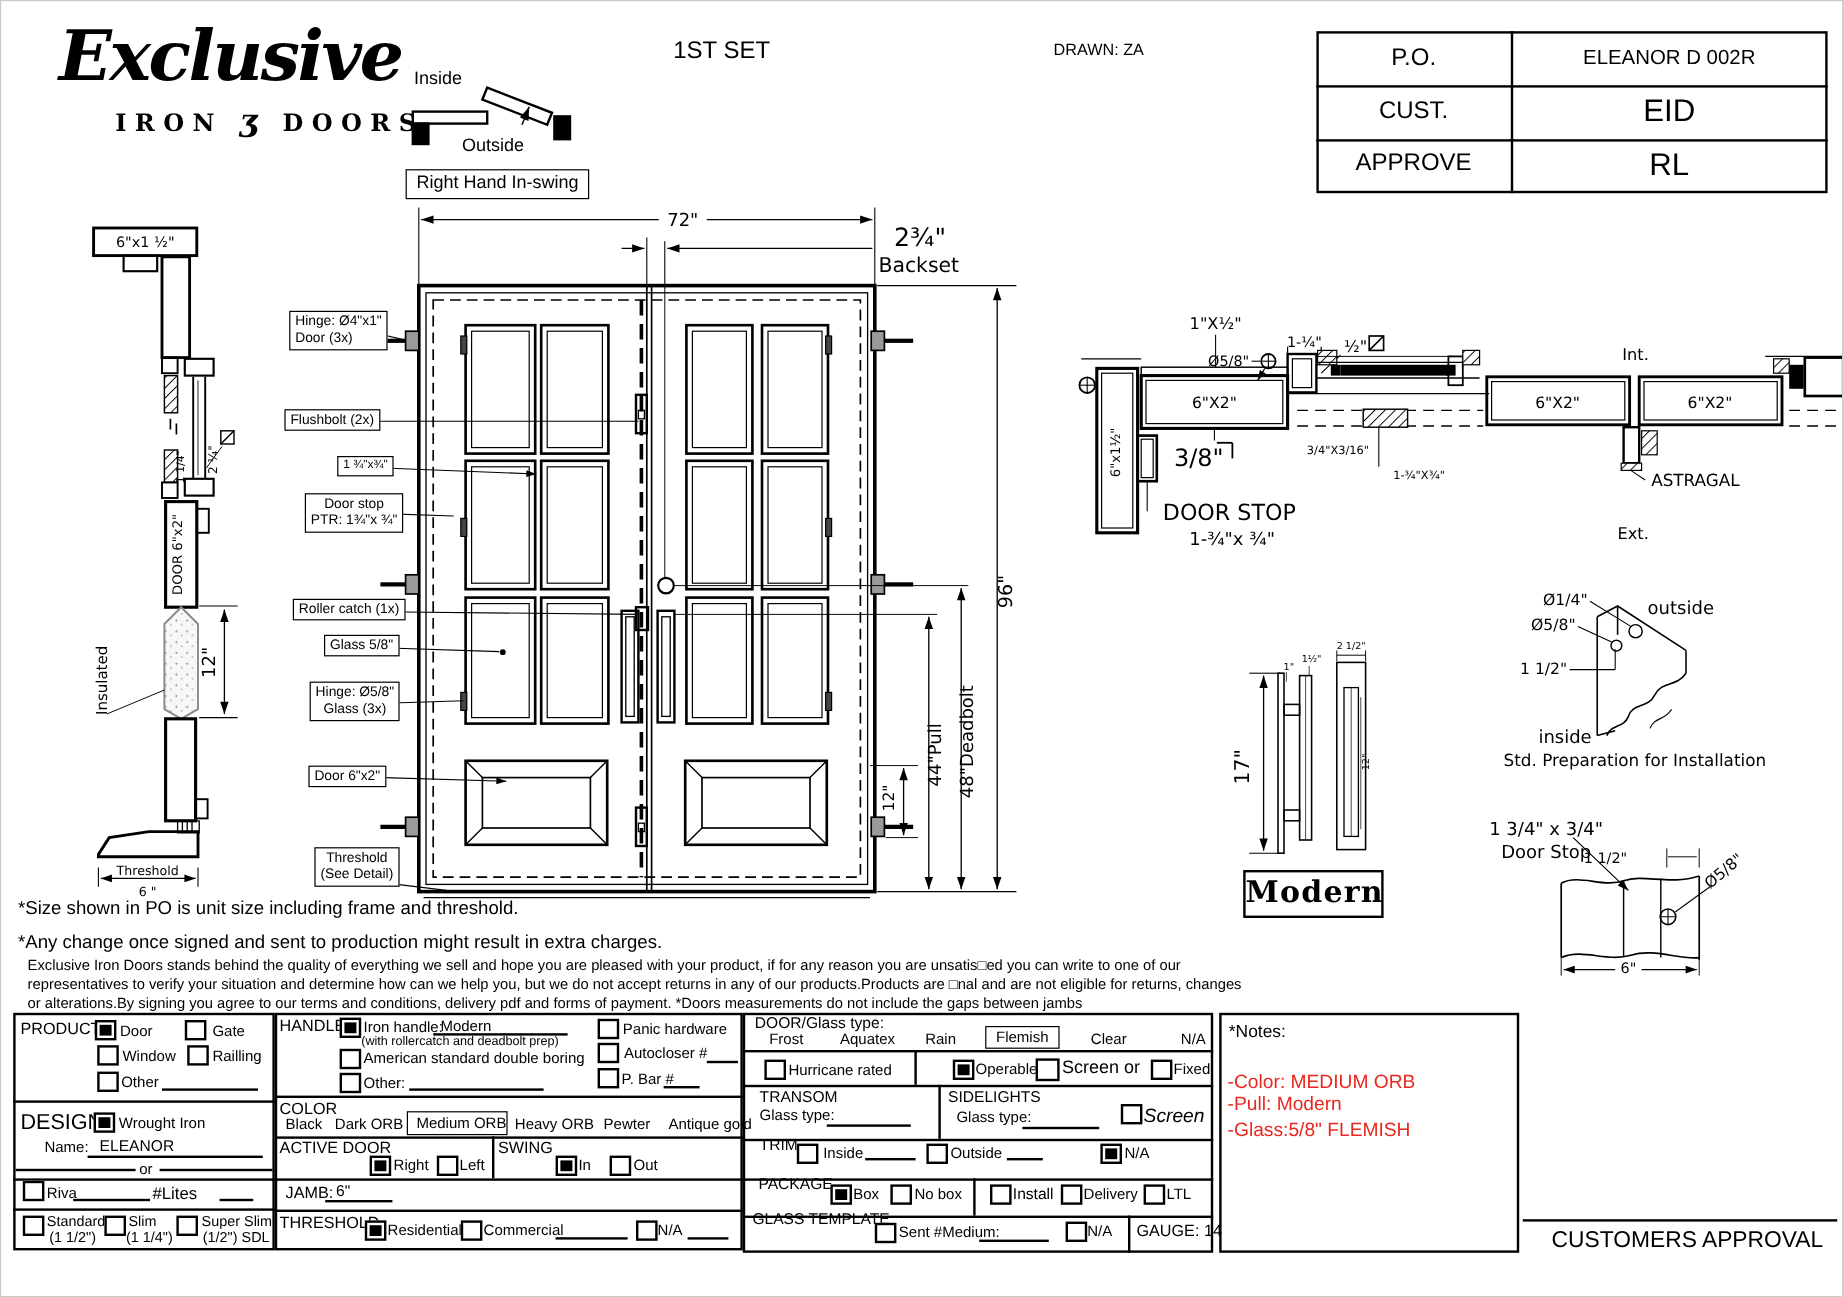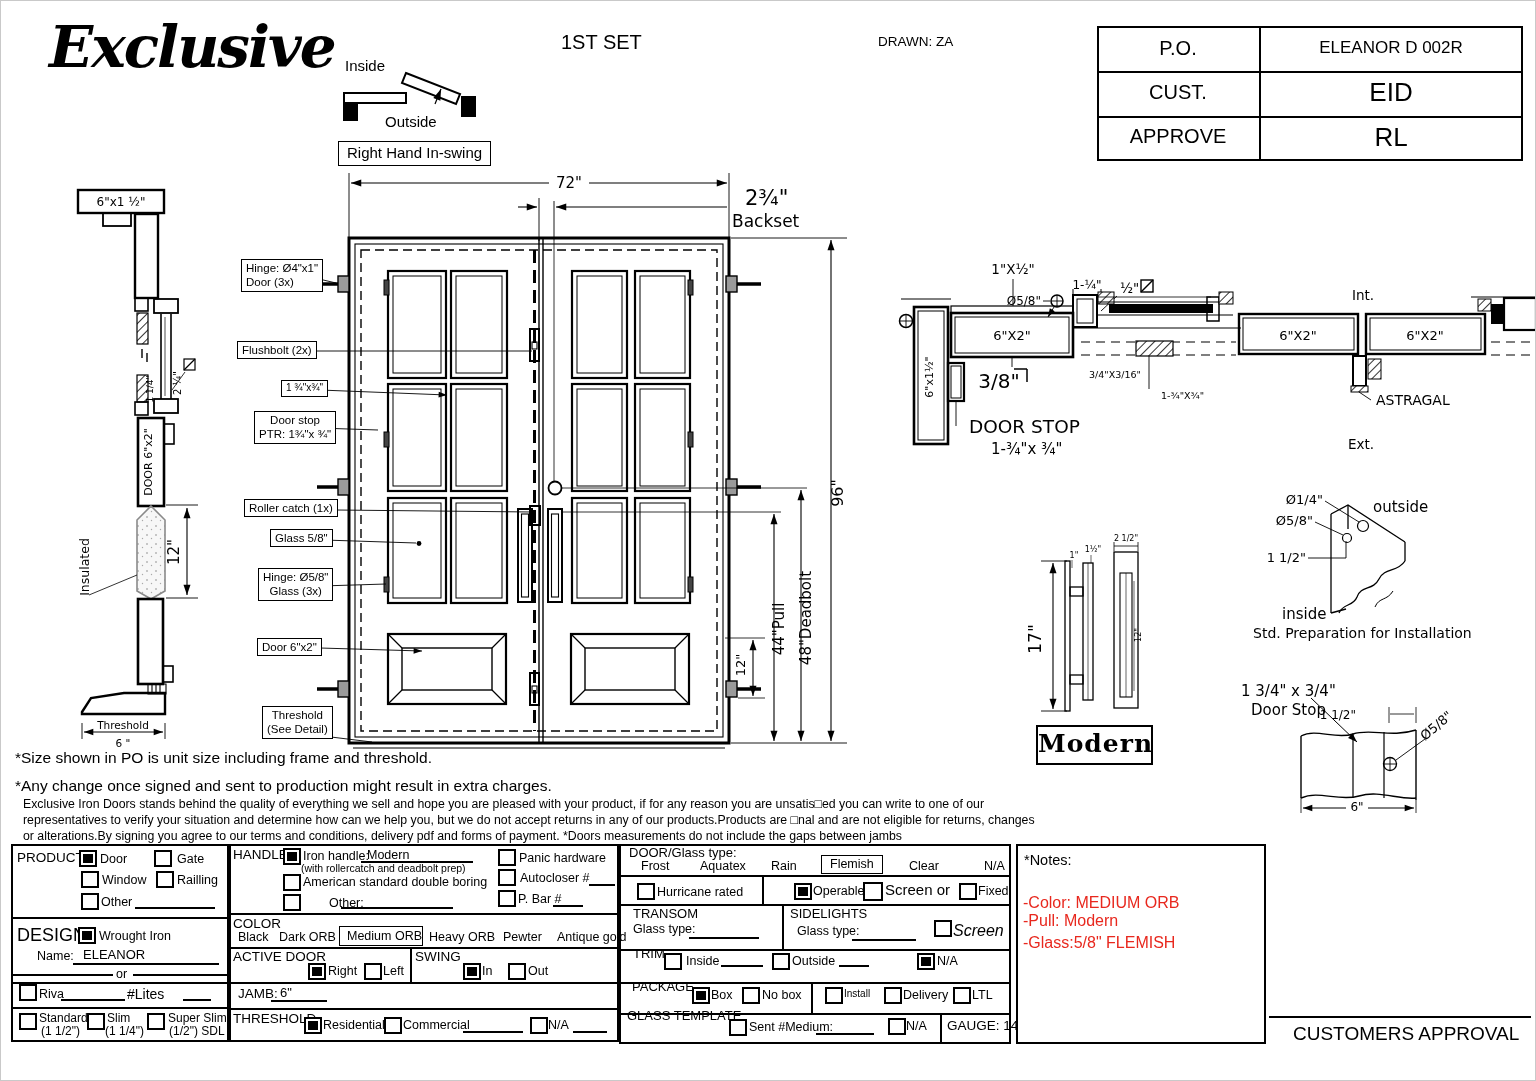--- a/index.html
+++ b/index.html
@@ -375,20 +375,25 @@
 <g>
 <text x="1240" y="695" font-size="15">1 3/4" x 3/4"</text>
 <text x="1250" y="714" font-size="15">Door Stop</text>
 <text x="1355" y="718" font-size="12" text-anchor="end">1 1/2"</text>
 <text transform="rotate(-40 1424 740)" x="1424" y="740" font-size="13">Ø5/8"</text>
 <text x="1356" y="810" font-size="12" text-anchor="middle">6"</text>
 </g>
 </svg>
 
 <div class="lbl logo-script" style="left:48px;top:14px;">Exclusive</div>
+<div class="lbl logo-sub" style="left:95px;top:86px;">
+  <span>IRON</span>
+  <span style="font-style:italic;font-size:26px;">ʒ</span>
+  <span>DOORS</span>
+</div>
 <div class="lbl" style="left:344px;top:57px;font-size:15px;">Inside</div>
 <div class="lbl" style="left:384px;top:113px;font-size:15px;">Outside</div>
 <div class="bx" style="left:337px;top:140px;width:153px;height:25px;border-width:1.4px;">
   <div class="lbl" style="left:8px;top:3px;font-size:15px;position:relative;">Right Hand In-swing</div>
 </div>
 <div class="lbl" style="left:560px;top:30px;font-size:20px;">1ST SET</div>
 <div class="lbl" style="left:877px;top:33px;font-size:13.5px;">DRAWN: ZA</div>
 
 <div class="bx" style="left:1096px;top:25px;width:426px;height:135px;border-width:2.2px;"></div>
 <div class="vl" style="left:1258px;top:25px;height:135px;"></div>
@@ -484,21 +489,21 @@
 
 <div class="lbl" style="left:232px;top:846px;font-size:13.5px;">HANDLE</div>
 <span class="cb on" style="left:282px;top:847px;"></span>
 <div class="lbl" style="left:302px;top:848px;font-size:12.5px;">Iron handle:</div>
 <div class="lbl" style="left:366px;top:847px;font-size:12.5px;">Modern</div>
 <div class="ul" style="left:360px;top:860px;width:112px;"></div>
 <div class="lbl" style="left:300px;top:862px;font-size:10.5px;">(with rollercatch and deadbolt prep)</div>
 <span class="cb" style="left:282px;top:873px;"></span>
 <div class="lbl" style="left:302px;top:874px;font-size:12.5px;">American standard double boring</div>
 <span class="cb" style="left:282px;top:893px;"></span>
-<div class="lbl" style="left:302px;top:895px;font-size:12.5px;margin-left:26px;">Other:</div>
+<div class="lbl" style="left:302px;top:895px;font-size:12.5px;">Other:</div>
 <div class="ul" style="left:340px;top:906px;width:112px;"></div>
 <span class="cb" style="left:497px;top:848px;"></span>
 <div class="lbl" style="left:518px;top:850px;font-size:12.5px;">Panic hardware</div>
 <span class="cb" style="left:497px;top:868px;"></span>
 <div class="lbl" style="left:519px;top:870px;font-size:12.5px;">Autocloser #</div>
 <div class="ul" style="left:588px;top:883px;width:26px;"></div>
 <span class="cb" style="left:497px;top:889px;"></span>
 <div class="lbl" style="left:517px;top:891px;font-size:12.5px;">P. Bar #</div>
 <div class="ul" style="left:552px;top:904px;width:30px;"></div>
 
@@ -585,21 +590,21 @@
 <div class="ul" style="left:838px;top:964px;width:30px;"></div>
 <span class="cb on" style="left:916px;top:952px;"></span>
 <div class="lbl" style="left:936px;top:953px;font-size:12.5px;">N/A</div>
 
 <div class="lbl" style="left:631px;top:979px;font-size:13px;">PACKAGE</div>
 <span class="cb on" style="left:691px;top:986px;"></span>
 <div class="lbl" style="left:710px;top:987px;font-size:12.5px;">Box</div>
 <span class="cb" style="left:741px;top:986px;"></span>
 <div class="lbl" style="left:761px;top:987px;font-size:12.5px;">No box</div>
 <span class="cb" style="left:824px;top:986px;"></span>
-<div class="lbl" style="left:843px;top:987px;font-size:10px;text-align:center;">Install</div>
+<div class="lbl" style="left:843px;top:987px;font-size:13px;text-align:center;">Install</div>
 <span class="cb" style="left:883px;top:986px;"></span>
 <div class="lbl" style="left:902px;top:987px;font-size:12.5px;">Delivery</div>
 <span class="cb" style="left:952px;top:986px;"></span>
 <div class="lbl" style="left:971px;top:987px;font-size:12.5px;">LTL</div>
 
 <div class="lbl" style="left:626px;top:1008px;font-size:13px;">GLASS TEMPLATE</div>
 <span class="cb" style="left:728px;top:1018px;"></span>
 <div class="lbl" style="left:748px;top:1019px;font-size:12.5px;">Sent #Medium:</div>
 <div class="ul" style="left:815px;top:1032px;width:58px;"></div>
 <span class="cb" style="left:887px;top:1017px;"></span>

